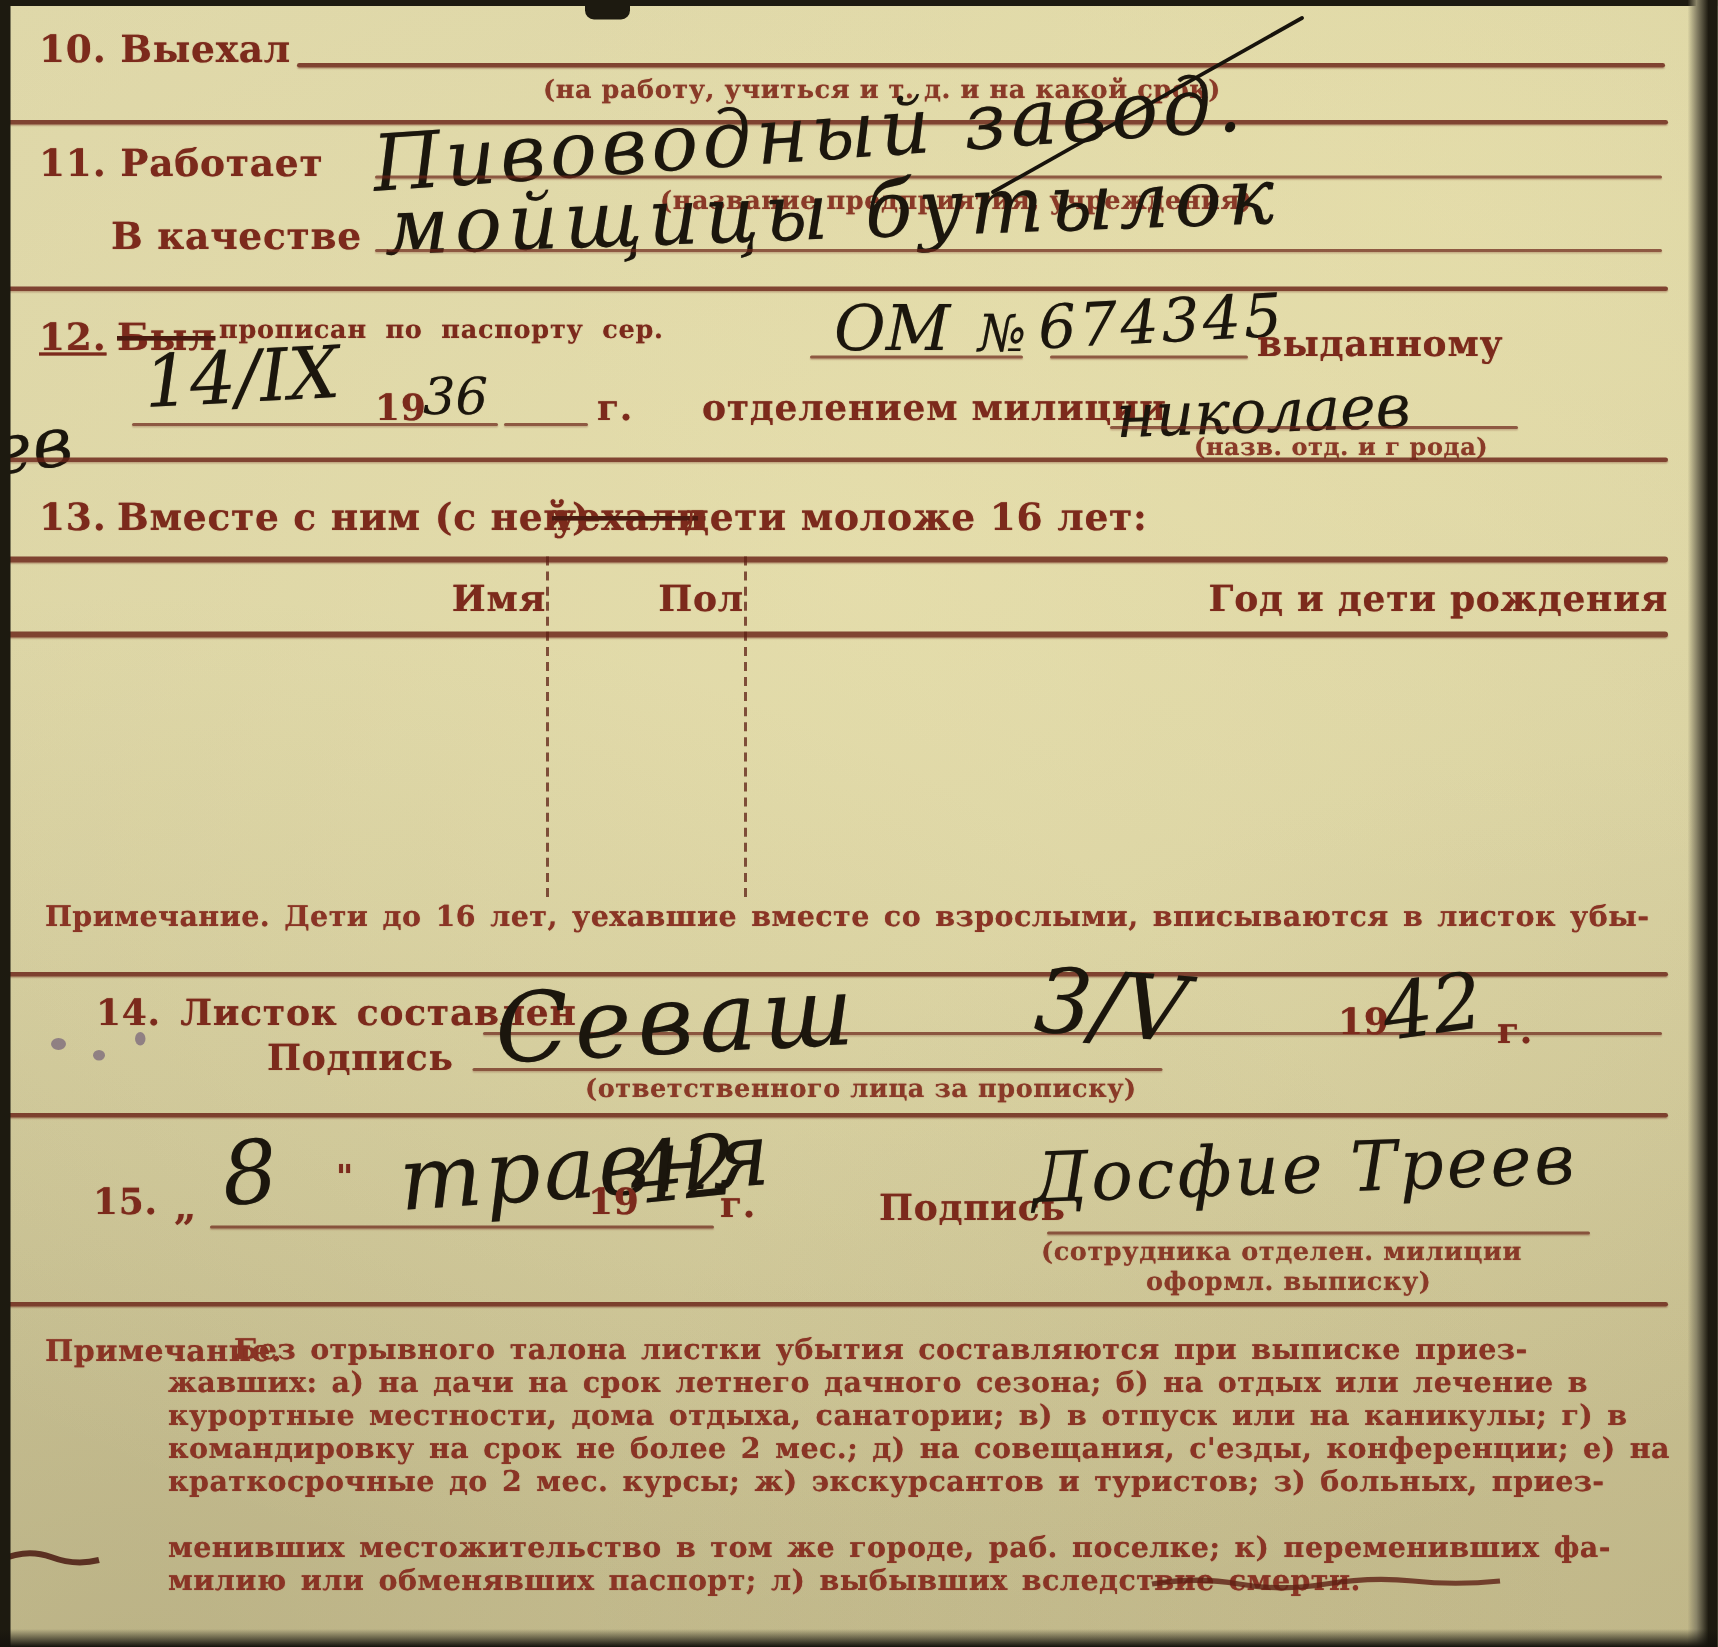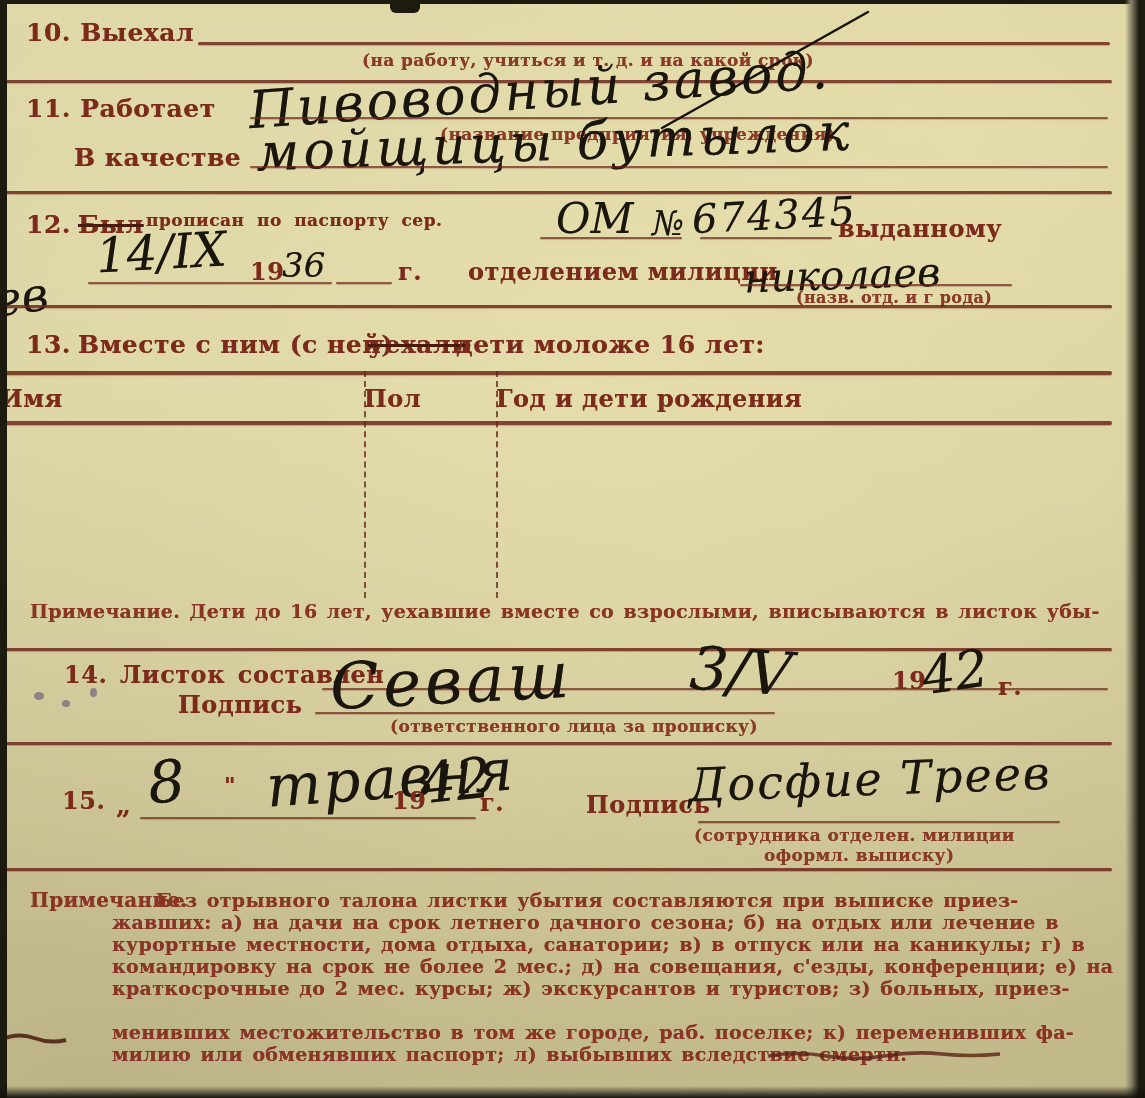--- a/index.html
+++ b/index.html
@@ -17,21 +17,21 @@
   .hw{position:absolute;white-space:nowrap;font-style:italic;color:#1b160d;
       font-family:"DejaVu Serif", serif;text-shadow:0 0 .5px rgba(20,15,8,.5);}
   .rule{position:absolute;height:3px;background:#6b2317;opacity:.82;border-radius:2px;
         box-shadow:0 1px 1px rgba(107,35,23,.35);}
   .thin{height:2px;opacity:.7;}
   .vdash{position:absolute;width:0;border-left:2.5px dashed #5e2014;opacity:.75;}
   .strike{text-decoration:line-through;text-decoration-thickness:3px;text-decoration-color:#4a1a10;}
   .note{font-size:19px;color:#8a3425;font-weight:700;letter-spacing:.3px;word-spacing:2.5px;}
   .edge{position:absolute;background:#1d1a10;}
   .speck{position:absolute;background:#5a4470;border-radius:50%;opacity:.55;}
-  .ctr{text-align:left;}
+  .ctr{text-align:right;}
   svg.overlay{position:absolute;left:0;top:0;pointer-events:none;}
 </style>
 </head>
 <body>
 
 <div class="scan">
 
   <span class="pr" style="left:26px;top:18px;font-size:25px;text-align:center;">10. Выехал</span>
   <div class="rule" style="left:198px;top:42px;width:912px;"></div>
   <span class="pr cap" style="left:362px;top:50px;">(на работу, учиться и т. д. и на какой срок)</span>
@@ -39,21 +39,21 @@
 
   <span class="pr" style="left:26px;top:94px;font-size:25px;">11. Работает</span>
   <span class="hw" style="left:248px;top:60px;font-size:52px;letter-spacing:3px;transform:rotate(-4deg);">Пивоводный завод.</span>
   <div class="rule thin" style="left:250px;top:117px;width:858px;"></div>
   <span class="pr cap" style="left:440px;top:124px;">(название предприятия, учреждения)</span>
   <span class="pr" style="left:74px;top:143px;font-size:25px;">В качестве</span>
   <span class="hw" style="left:256px;top:112px;font-size:52px;letter-spacing:4px;transform:rotate(-2deg);">мойщицы бутылок</span>
   <div class="rule thin" style="left:250px;top:166px;width:858px;"></div>
   <div class="rule" style="left:0;top:191px;width:1112px;"></div>
 
-  <span class="pr" style="left:26px;top:210px;font-size:25px;">12.</span>
+  <span class="pr" style="left:26px;top:210px;font-size:25px;text-decoration:underline;">12.</span>
   <span class="pr strike" style="left:78px;top:210px;font-size:25px;">Был</span>
   <span class="pr" style="left:146px;top:210px;font-size:17px;word-spacing:6px;">прописан по паспорту сер.</span>
   <div class="rule thin" style="left:540px;top:237px;width:142px;"></div>
   <span class="hw" style="left:556px;top:194px;font-size:42px;">ОМ</span>
   <span class="hw" style="left:652px;top:203px;font-size:34px;">№</span>
   <div class="rule thin" style="left:700px;top:237px;width:132px;"></div>
   <span class="hw" style="left:692px;top:192px;font-size:40px;letter-spacing:2px;transform:rotate(-3deg);">674345</span>
   <span class="pr" style="left:838px;top:214px;font-size:24px;">выданному</span>
 
   <span class="hw" style="left:96px;top:224px;font-size:48px;transform:rotate(-3deg);">14/IX</span>

